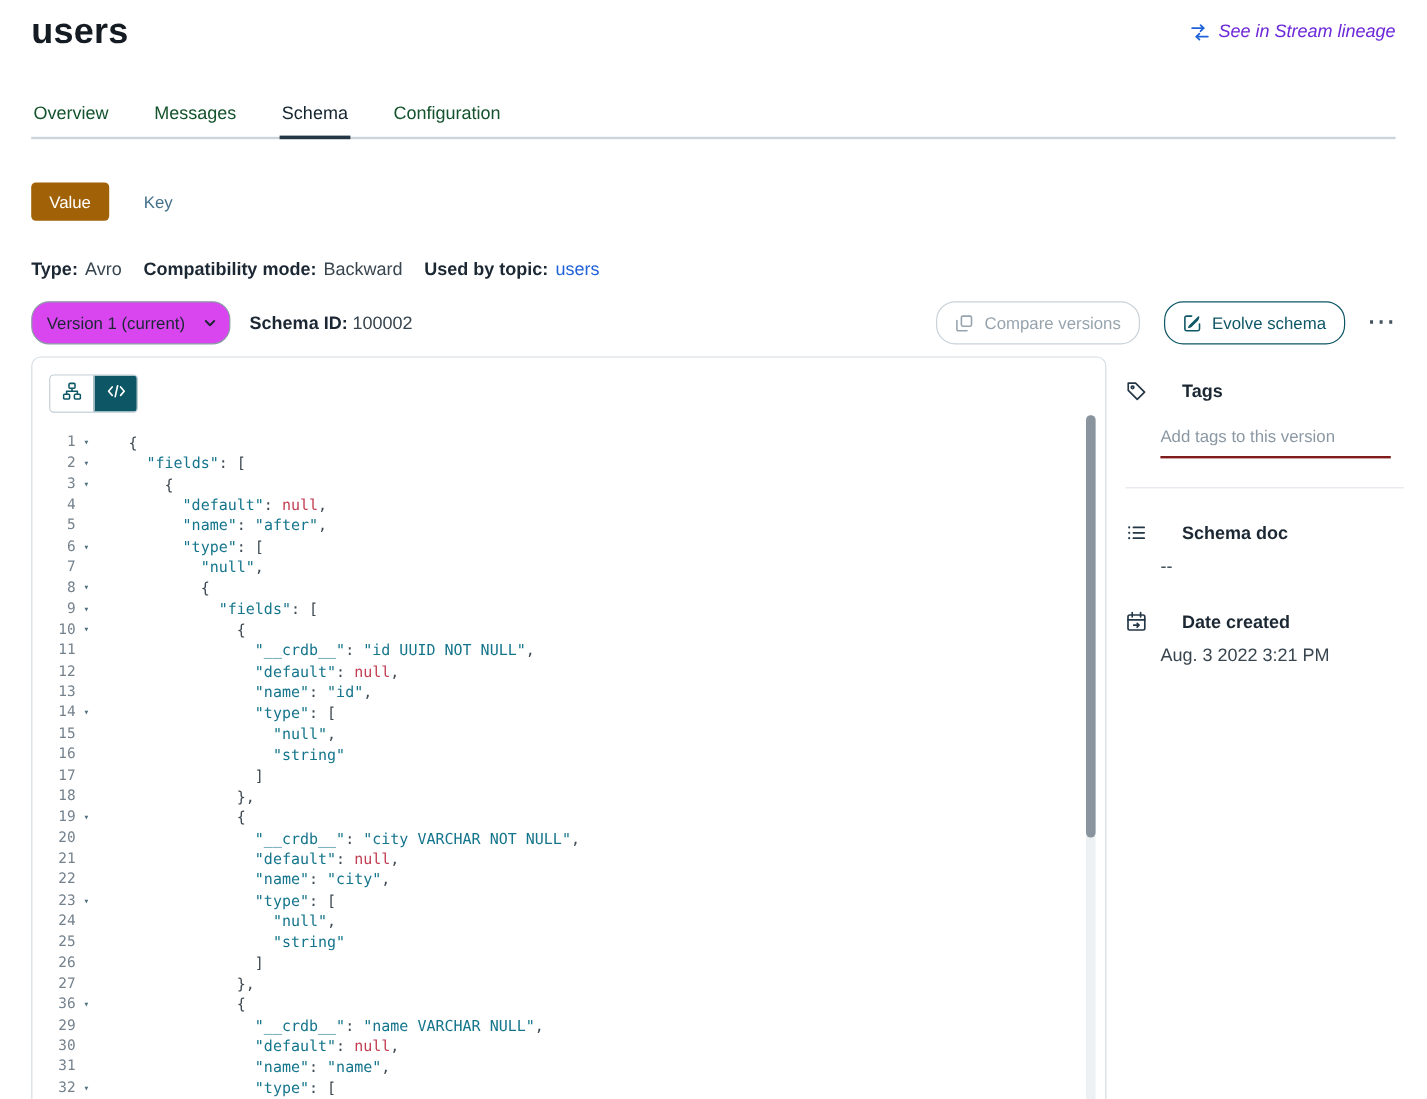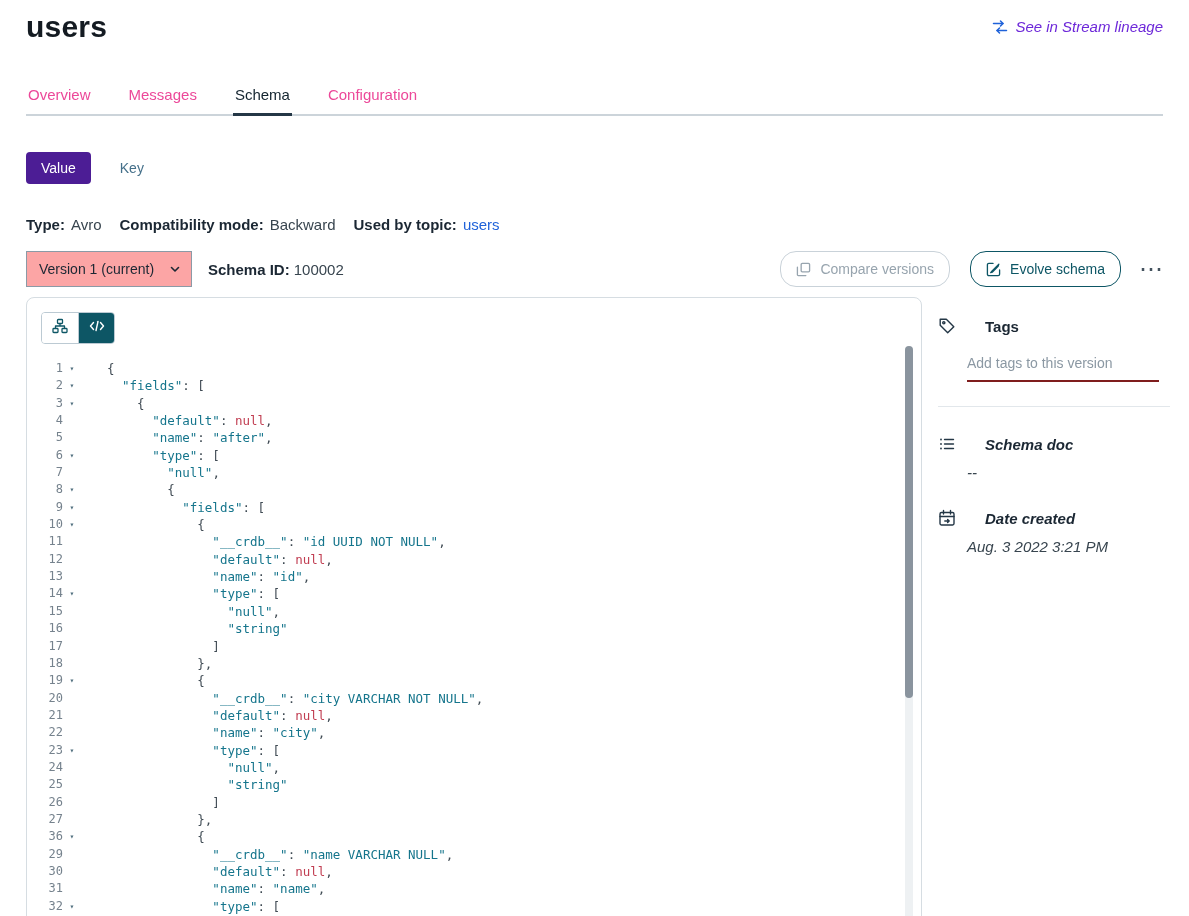--- a/index.html
+++ b/index.html
@@ -9,41 +9,41 @@
     background:#ffffff; color:#1b2733;
     font-family:"Liberation Sans", sans-serif;
   }
   
   .topbar { display:flex; justify-content:space-between; align-items:flex-start; padding:10px 26px 0 26px; }
   h1.page-title { margin:0; font-size:30px; font-weight:700; color:#141b22; letter-spacing:.2px; }
   .lineage { display:flex; align-items:center; gap:7px; color:#6d28d9; font-size:15px; margin-top:8px; cursor:pointer; text-decoration:none;font-style:italic; }
   .lineage svg { display:block; }
   
   .tabs { display:flex; gap:34px; margin:42px 26px 0 26px; border-bottom:2px solid #ccd4da; }
-  .tab { font-size:15px; color:#ec4899; padding:0 2px 11px 2px; cursor:pointer; position:relative; }
+  .tab { font-size:15px; color:#14532d; padding:0 2px 11px 2px; cursor:pointer; position:relative; }
   .tab.active { color:#13242f; }
   .tab.active::after { content:''; position:absolute; left:0; right:0; bottom:-2px; height:3px; background:#243746; }
   
   .content { padding:0 26px; }
   .kv-toggle { margin-top:36px; display:flex; align-items:center; }
   button.kv { font-family:inherit; font-size:14px; padding:8px 15px; border-radius:4px; border:none; cursor:pointer; background:transparent; }
-  .kv.active { background:#4c1d95; color:#ffffff; }
+  .kv.active { background:#a16207; color:#ffffff; }
   .kv.plain { color:#45708a; margin-left:14px; }
   
   .meta { margin-top:32px; font-size:15px; color:#38454f; display:flex; align-items:center; gap:6px; }
   .meta .b { font-weight:700; color:#1b2733; }
   .meta .ml { margin-left:12px; }
   .meta a.link { color:#1f62d9; cursor:pointer; text-decoration:none; }
   
   .toolbar { margin-top:18px; display:flex; align-items:center; }
   .select-wrap { position:relative; display:inline-block; }
   select.version {
     appearance:none; -webkit-appearance:none; -moz-appearance:none;
     font-family:inherit; font-size:14px; color:#1b2733;
-    border:1px solid #8b9aa6; border-radius:0; background:#fca5a5;
+    border:1px solid #8b9aa6; border-radius:15px; background:#d946ef;
     padding:9px 36px 9px 12px; cursor:pointer;
   }
   .select-wrap .chev { position:absolute; right:11px; top:50%; transform:translateY(-50%); pointer-events:none; display:flex; }
   .schema-id { margin-left:16px; font-size:15px; color:#38454f; }
   .schema-id .b { font-weight:700; color:#1b2733; margin-right:4px; }
   .spacer { flex:1; }
   .btn { display:inline-flex; align-items:center; gap:9px; font-family:inherit; font-size:14px;
          padding:8px 15px; border-radius:16px; background:#fff; cursor:pointer; line-height:18px; }
   .btn.compare { border:1px solid #c9d2d9; color:#97a4ae; }
   .btn.evolve  { border:1px solid #0d5665; color:#0d5665; margin-left:20px; }
@@ -67,21 +67,21 @@
   .scrollbar { position:absolute; top:48px; right:8px; width:8px; height:580px; background:#eef1f3; border-radius:4px; }
   .thumb { width:8px; height:352px; background:#8a949e; border-radius:4px; cursor:pointer; }
   
   .sidebar { margin-left:16px; padding-top:20px; width:232px; flex:none; }
   .sec-head { display:flex; align-items:center; gap:29px; font-size:15px; font-weight:700; color:#1b2733; }
   .sec-head svg { display:block; flex:none; }
   .tags-input { display:block; margin:16px 0 0 29px; width:192px; border:none; border-bottom:2px solid #7f1d1d;
                 font-family:inherit; font-size:14px; padding:4px 0 9px 0; color:#1b2733; background:transparent; outline:none; }
   .tags-input::placeholder { color:#8b98a3; }
   .sb-divider { border-top:1px solid #e2e7eb; margin-top:24px; }
-  .sec { margin-top:28px;font-style:italic; }
+  .sec { margin-top:28px; }
   .sec-value { margin:11px 0 0 29px; font-size:15px; color:#38454f; }
 </style>
 </head>
 <body>
 
 <div class="page">
 
   <header class="topbar">
     <h1 class="page-title">users</h1>
     <a class="lineage">

